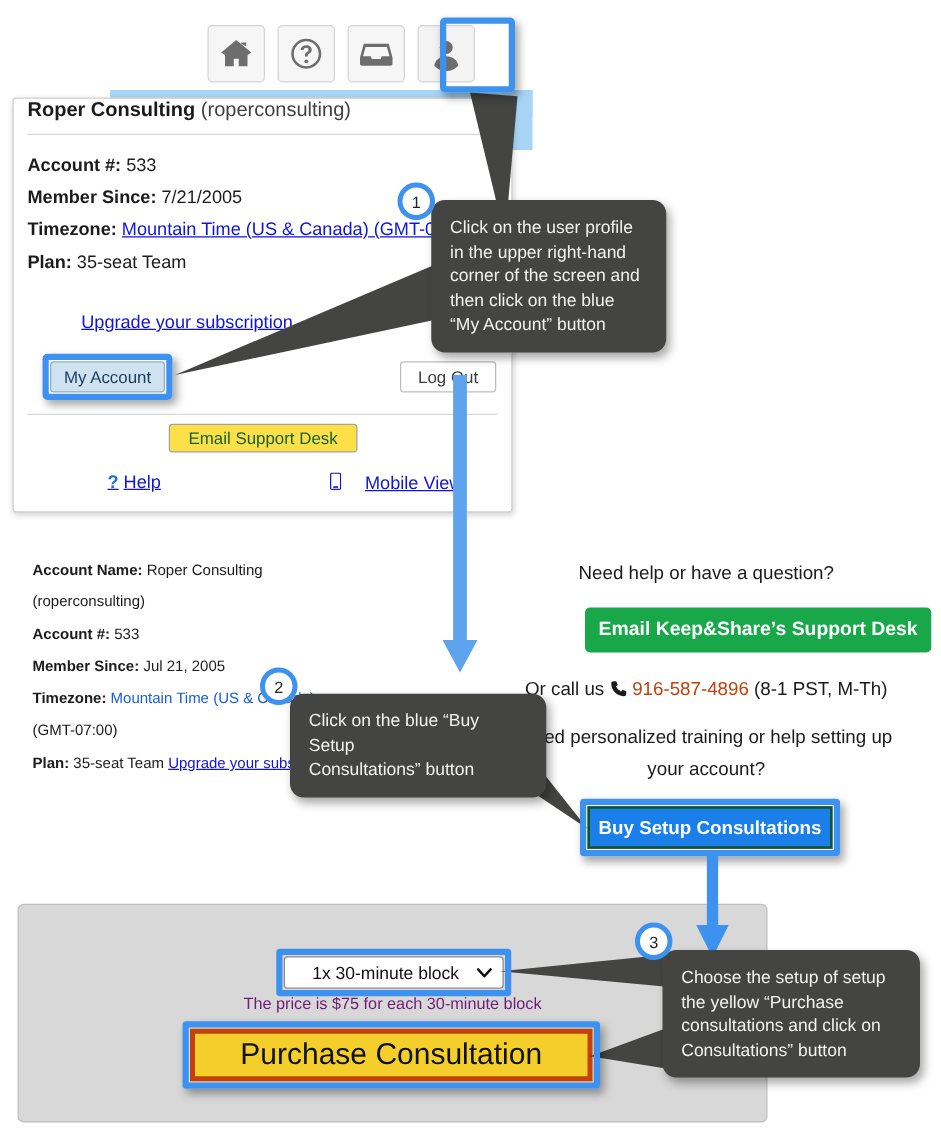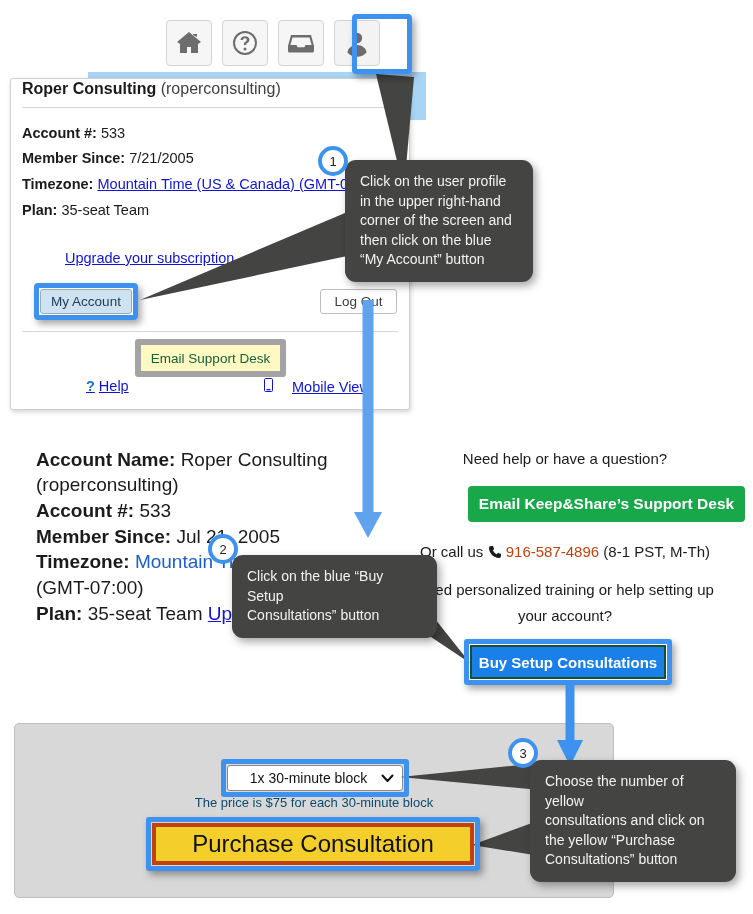--- a/index.html
+++ b/index.html
@@ -83,37 +83,37 @@
   }
   .logout {
     position:absolute; left:320px; top:289px; width:77px; height:25px;
     background:#fff; border:1px solid #bdbdbd; border-radius:3px;
     font-size:13.5px; color:#3c3c3c;
     display:flex; align-items:center; justify-content:center;
   }
   .card-rule2 { position:absolute; left:22px; top:331px; width:376px; height:1px; background:#d8d8d8; }
 
   .email-support {
-    position:absolute; left:135px; top:339px; width:151px; height:38px;
-    background:#fef9c3; border:6px solid #a3a3a3; border-radius:3px;
+    position:absolute; left:135px; top:339px; width:151px; height:23px;
+    background:#fde047; border:1px solid #a3a3a3; border-radius:3px;
     font-size:13.5px; color:#17603a;
     display:flex; align-items:center; justify-content:center;
   }
   .help-link {
     position:absolute; left:86px; top:378px; font-size:14.5px;
     color:#1014d6; text-decoration:underline; display:flex; align-items:center; gap:4px;
   }
   .help-q { color:#1a6fd4; font-weight:bold; text-decoration:none; }
   .mobile-link {
     position:absolute; left:264px; top:378px; font-size:14.5px;
     color:#1014d6; text-decoration:underline; display:flex; align-items:center; gap:19px;
   }
 
   
-  .detail { position:absolute; left:36px; font-size:19px; color:#1b1b1b; }
+  .detail { position:absolute; left:26px; font-size:12px; color:#1b1b1b; }
   .detail b { font-weight:bold; }
 
   .rhs { position:absolute; text-align:center; font-size:15px; color:#1b1b1b; width:560px; left:285px; }
 
   .support-btn {
     position:absolute; left:432px; top:486px; width:277px; height:36px;
     background:#18a84a; border-radius:4px;
     color:#fff; font-size:15.5px; font-weight:bold;
     display:flex; align-items:center; justify-content:center;margin-left:36px;
   }
@@ -141,21 +141,21 @@
     font-size:14px; color:#111;
     display:flex; align-items:center; padding:0 8px;
   }
   .selectbox .lbl { flex:1; text-align:center; }
   .sel-hl {
     position:absolute; left:221px; top:759px; width:188px; height:38px;
     border:5px solid #3d92f0; border-radius:3px; z-index:6;
   }
   .price-note {
     position:absolute; left:0; top:795px; width:628px; text-align:center;
-    font-size:13px; color:#0c4a6e;
+    font-size:13px; color:#701a75;
   }
   .purchase {
     position:absolute; left:152px; top:823px; width:322px; height:42px;
     background:#f4cf2c; border:4px solid #c2410c;
     font-size:24px; color:#111;
     display:flex; align-items:center; justify-content:center;
   }
   .purchase-hl {
     position:absolute; left:146px; top:817px; width:334px; height:54px;
     border:5px solid #3d92f0; border-radius:3px;
@@ -348,20 +348,20 @@
   </div>
   <div class="badge" style="left:318px; top:146px;">1</div>
 
   <div class="callout" style="left:232px; top:555px; width:205px;">
     <div>Click on the blue “Buy Setup</div>
     <div>Consultations” button</div>
   </div>
   <div class="badge" style="left:208px; top:534px;">2</div>
 
   <div class="callout" style="left:530px; top:760px; width:206px;">
-    <div>Choose the number of yellow</div>
+    <div>Choose the setup of setup</div>
+    <div>the yellow “Purchase</div>
     <div>consultations and click on</div>
-    <div>the yellow “Purchase</div>
     <div>Consultations” button</div>
   </div>
   <div class="badge" style="left:508px; top:738px;">3</div>
 
 </div>
 
 </body></html>

